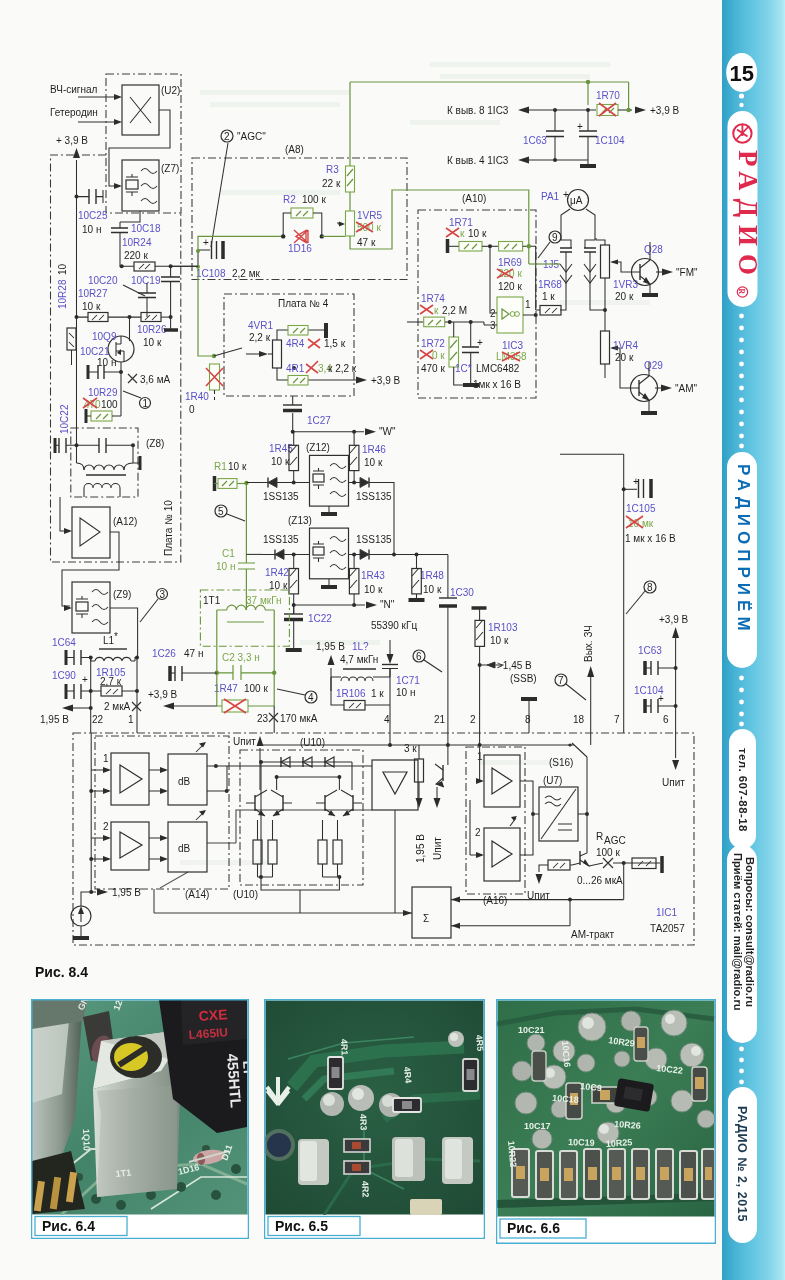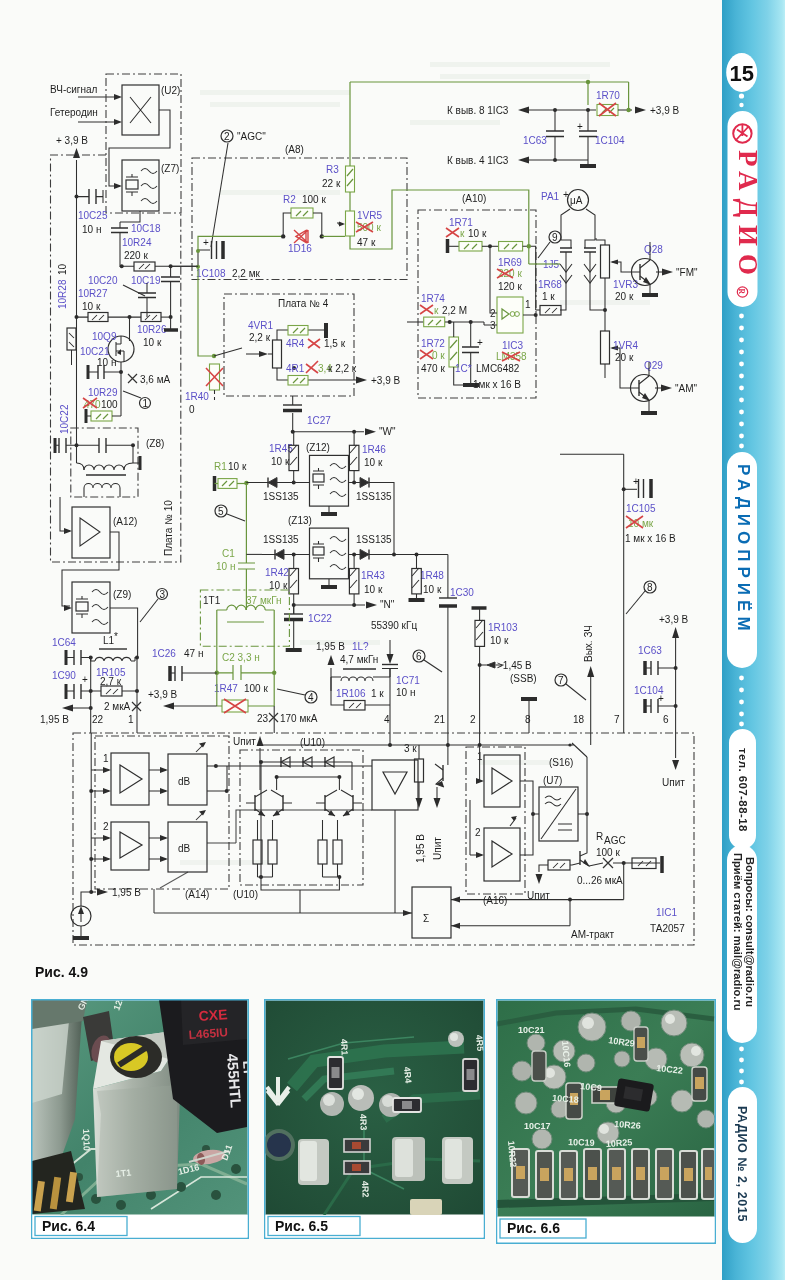--- a/index.html
+++ b/index.html
@@ -1159,21 +1159,21 @@
 </g>
 
 <g>
   <path class="w" d="M675.6,733 V758"></path>
   <path class="nd" d="M675.6,770 l-3.5,-10 h7 z"></path>
   <text class="t" x="662" y="786">Uпит</text>
 </g>
 
 </svg>
 
-<div class="abs" style="left:35px;top:964px;font-size:14px;font-weight:bold;color:#111;">Рис. 4.9</div>
+<div class="abs" style="left:35px;top:964px;font-size:14px;font-weight:bold;color:#111;">Рис. 8.4</div>
 
 <svg class="abs" style="left:31px;top:999px" width="218" height="240" viewBox="0 0 218 240">
   <defs>
     <linearGradient id="pcb4" x1="0" y1="0" x2="1" y2="1">
       <stop offset="0" stop-color="#5a9a80"></stop>
         <stop offset="0.5" stop-color="#42836a"></stop>
         <stop offset="1" stop-color="#52937a"></stop>
     </linearGradient>
     <linearGradient id="cube4" x1="0" y1="0" x2="1" y2="0">
       <stop offset="0" stop-color="#d8ddd6"></stop>

